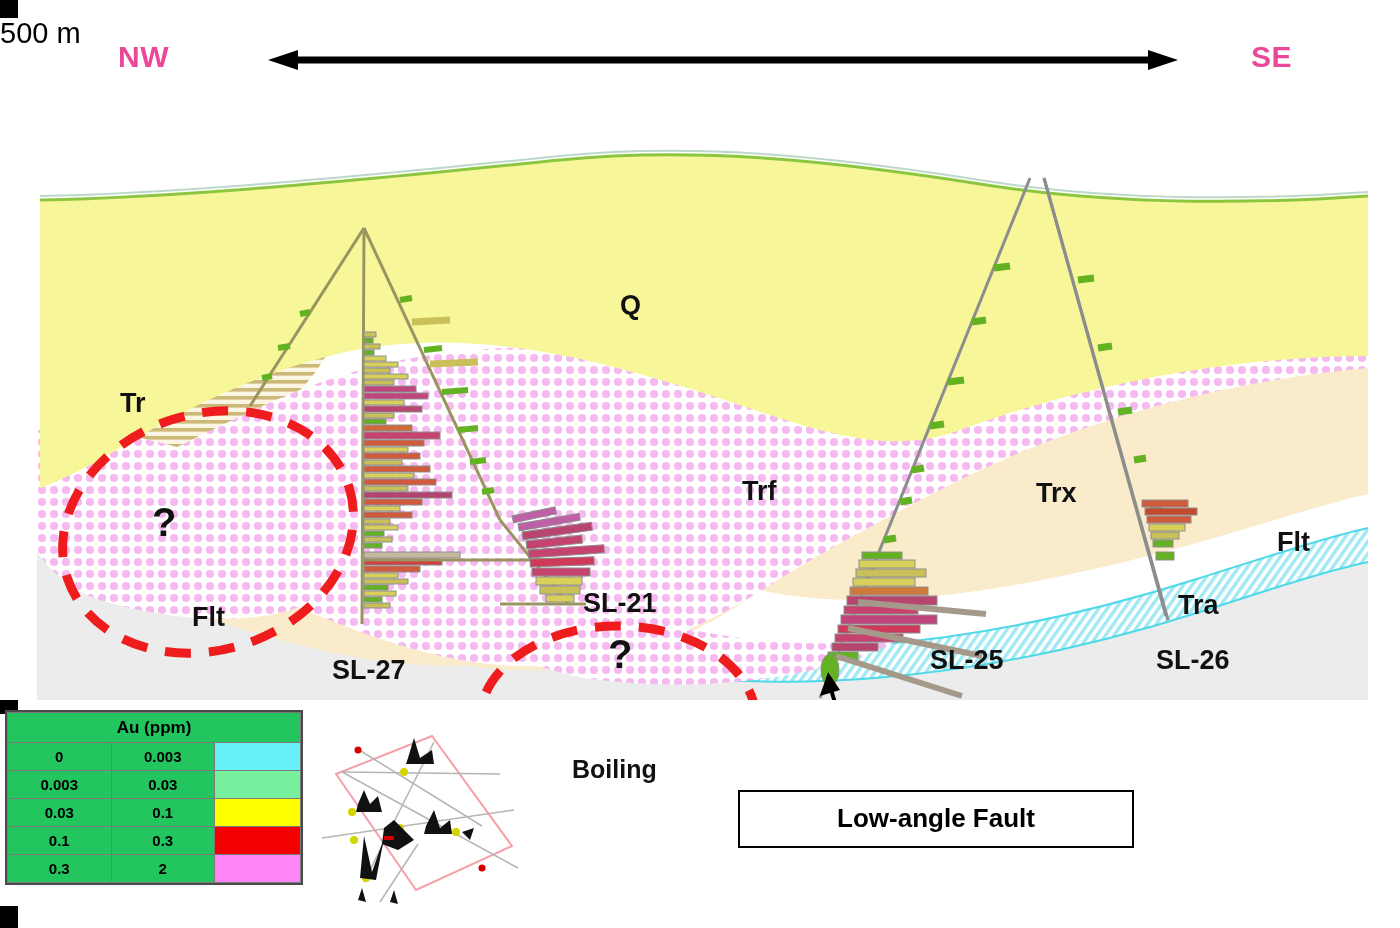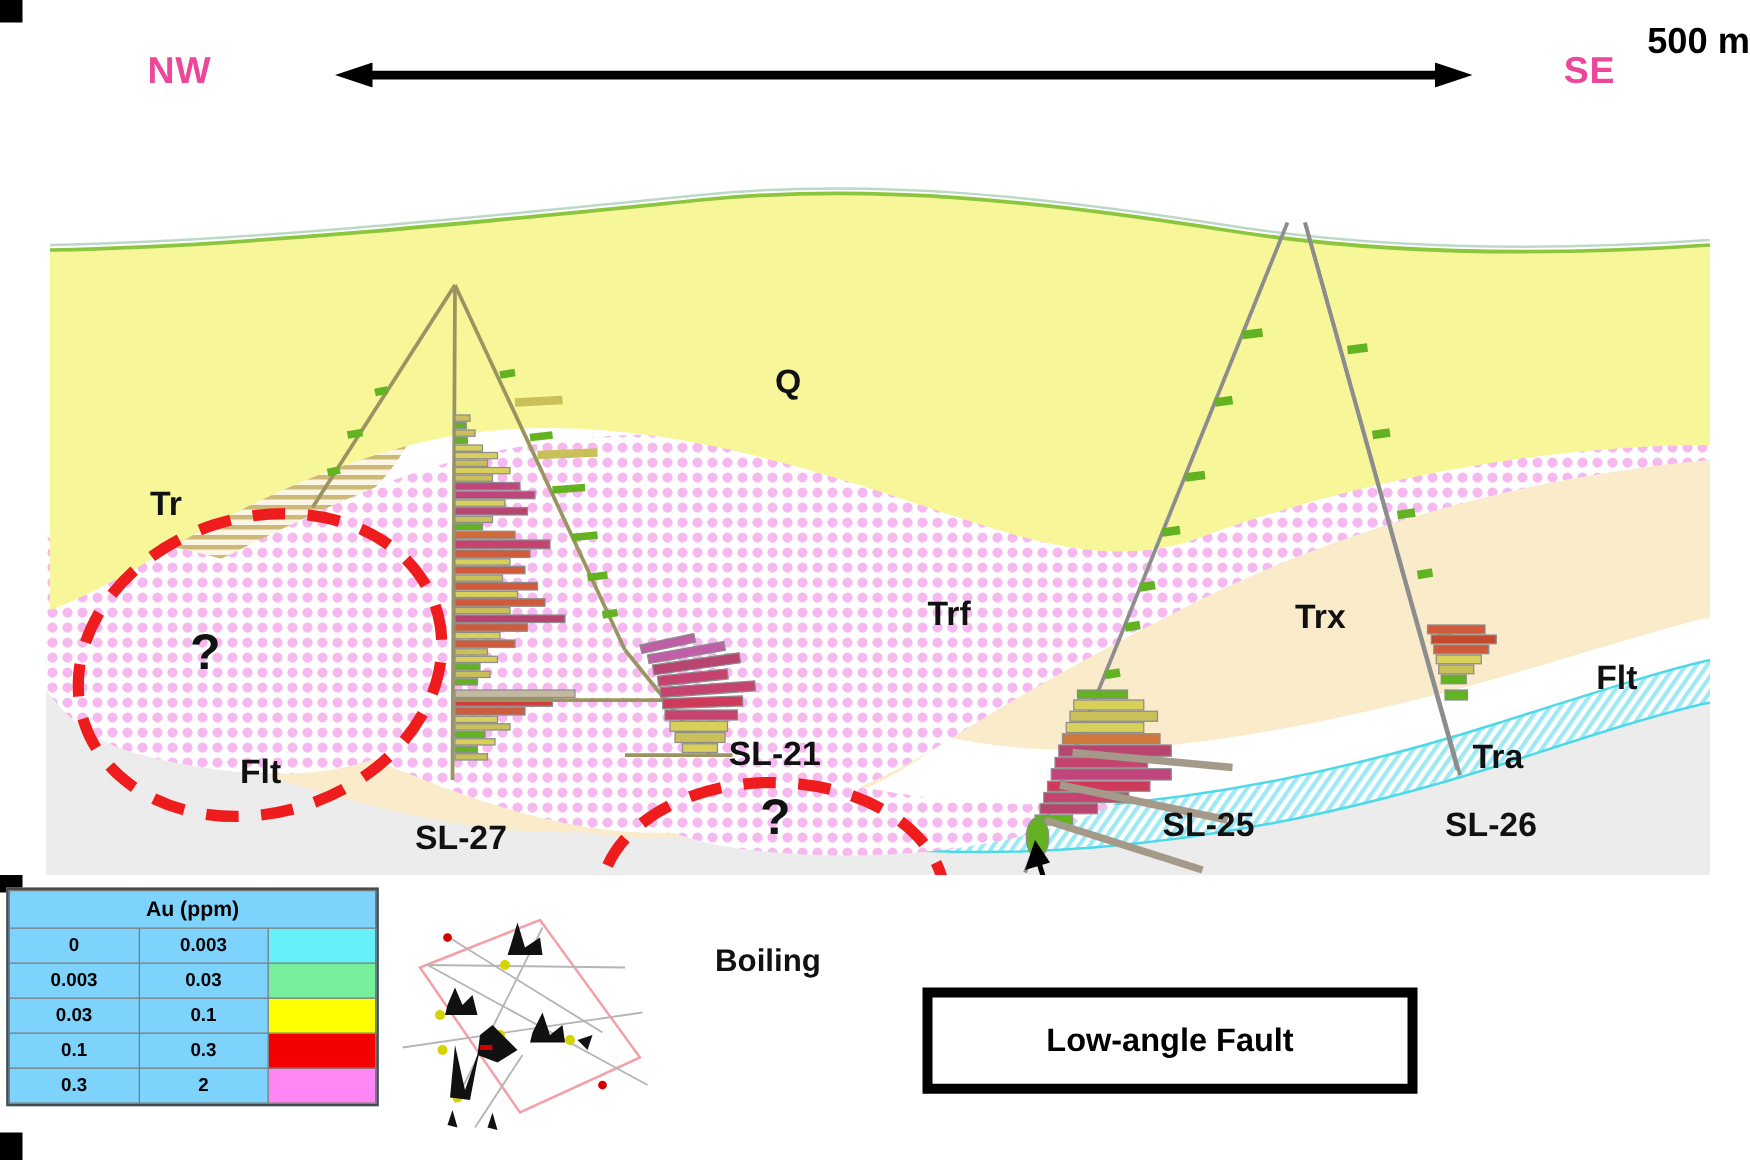--- a/index.html
+++ b/index.html
@@ -9,48 +9,48 @@
   #page { position:relative; width:1400px; height:928px; background:#ffffff; overflow:hidden; }
 
   
   .edge-bar { position:absolute; left:0; background:#000; width:18px; }
 
   
   #header { position:absolute; left:0; top:0; width:1400px; height:100px; }
   .compass { position:absolute; font-size:30px; font-weight:bold; color:#ec4899; letter-spacing:.5px; }
   #nw-label { left:118px; top:40px; }
   #se-label { left:1251px; top:40px; }
-  #scale-text { position:absolute; left:0; top:17px; width:1400px; text-align:right;
-                font-size:29px; font-weight:bold; color:#000; }
+  #scale-text { position:absolute; left:0; top:17px; width:1400px; text-align:left;
+                font-size:29px; font-weight:normal; color:#000; }
   #scale-arrow { position:absolute; left:268px; top:50px; width:910px; height:20px; }
 
   
   #section { position:absolute; left:0; top:100px; width:1400px; height:600px; }
   #section svg { display:block; }
 
   
   .unit-label { position:absolute; font-size:27px; font-weight:bold; color:#111; white-space:nowrap; }
   .hole-label { position:absolute; font-size:27px; font-weight:bold; color:#111; white-space:nowrap; }
   .qmark { position:absolute; font-size:40px; font-weight:bold; color:#111; }
   .boiling-label { position:absolute; font-size:25px; font-weight:bold; color:#111;text-align:center; }
 
   
   #legend { position:absolute; left:5px; top:710px; width:298px;
-            border:2px solid #4a4a4a; background:#7dd3fc; }
+            border:2px solid #4a4a4a; background:#22c55e; }
   #legend table { border-collapse:collapse; width:100%; }
   #legend td, #legend th { border:1px solid #7a7a7a; text-align:center;
             font-size:15px; font-weight:bold; color:#000; padding:3px 0; height:28px; }
   #legend .title-cell { font-size:17px; height:30px; }
   #legend .from-col { width:105px; }
   #legend .to-col   { width:105px; }
   #legend .sw-col   { width:86px; padding:0; }
 
   
-  #callout { position:absolute; left:738px; top:790px; width:396px; height:85px;
-             border:8px solid #000000; background:#fff; display:flex;
+  #callout { position:absolute; left:738px; top:790px; width:396px; height:58px;
+             border:2px solid #000000; background:#fff; display:flex;
              flex-direction:row; align-items:center; justify-content:center; }
   #callout div { font-size:26px; font-weight:bold; color:#000; line-height:1.12; white-space:nowrap; }
 </style>
 </head>
 <body>
 
 <div id="page">
 
   <div class="edge-bar" style="top:0;height:18px;"></div>
   <div class="edge-bar" style="top:700px;height:14px;"></div>

